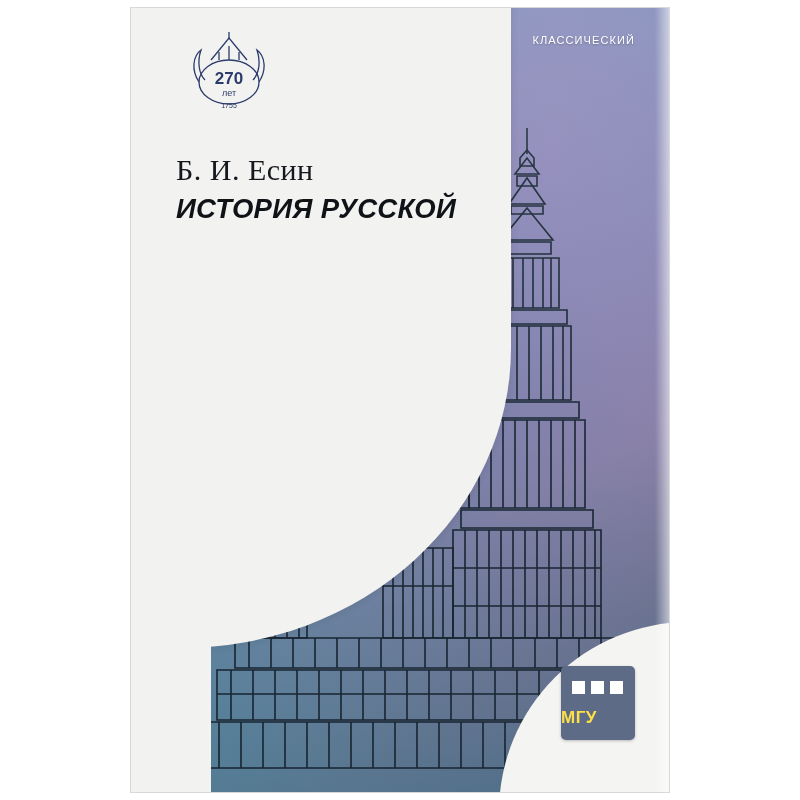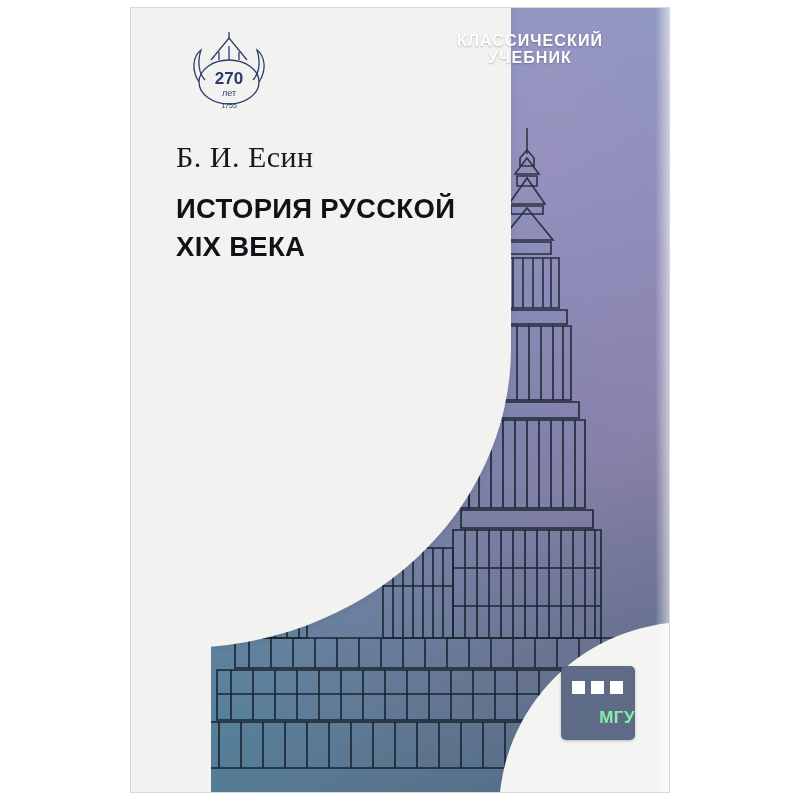--- a/index.html
+++ b/index.html
@@ -100,52 +100,52 @@
     height: 92px;
   }
   .emblem svg { display: block; }
 
   
   .series {
     position: absolute;
     right: 34px;
     top: 24px;
     width: 210px;
-    text-align: center;
+    text-align: right;
     color: #ffffff;
-    font-size: 16px;
-    font-weight: bold;
+    font-size: 11px;
+    font-weight: normal;
     letter-spacing: 1.1px;
     line-height: 17px;
     text-transform: uppercase;
     text-shadow: 0 1px 2px rgba(0,0,0,0.25);
   }
 
   
   .author {
     position: absolute;
     left: 45px;
-    top: 132px;
+    top: 145px;
     font-size: 30px;
     color: #15181d;
     letter-spacing: 0.5px;
     font-family: "Liberation Serif", serif;
   }
   .title {
     position: absolute;
     left: 45px;
     top: 182px;
     width: 350px;
     font-size: 27.5px;
     font-weight: bold;
     color: #0f1318;
     line-height: 38px;
     letter-spacing: 0.3px;
   }
-  .title span { display: block; }
+  .title span { display: block; font-style: italic; }
 
   
   .artwork {
     position: absolute;
     left: 0;
     top: 0;
     width: 538px;
     height: 784px;
     pointer-events: none;
   }
@@ -169,22 +169,22 @@
     top: 15px;
   }
   .pub-logo .sq.s1 { left: 11px; }
   .pub-logo .sq.s2 { left: 30px; }
   .pub-logo .sq.s3 { left: 49px; }
   .pub-logo .pub-text {
     position: absolute;
     left: 0;
     right: 0;
     bottom: 12px;
-    text-align: right;
-    color: #86efac;
+    text-align: left;
+    color: #fde047;
     font-size: 17px;
     font-weight: bold;
     letter-spacing: 0.5px;
   }
 </style>
 </head>
 <body>
 
 <div id="stage">
 
@@ -270,28 +270,26 @@
           <path d="M38 30 L38 22 M58 30 L58 22 M48 30 L48 16"></path>
         </g>
         <text x="48" y="54" text-anchor="middle" font-family="Liberation Sans, sans-serif" font-size="17" font-weight="bold" fill="#2b3b6b">270</text>
         <text x="48" y="66" text-anchor="middle" font-family="Liberation Sans, sans-serif" font-size="9" fill="#2b3b6b">лет</text>
         <text x="48" y="78" text-anchor="middle" font-family="Liberation Sans, sans-serif" font-size="7" fill="#2b3b6b">1755</text>
       </svg>
     </div>
 
     <div class="series">
       <div>КЛАССИЧЕСКИЙ</div>
-      <div>УЧЕБНИК</div>
     </div>
 
     <div class="author">Б. И. Есин</div>
 
     <div class="title">
       <span>ИСТОРИЯ РУССКОЙ</span>
-      <span>XIX ВЕКА</span>
     </div>
 
     <div class="pub-logo">
       <div class="sq s1"></div>
       <div class="sq s2"></div>
       <div class="sq s3"></div>
       <div class="pub-text">МГУ</div>
     </div>
 
   </div>

